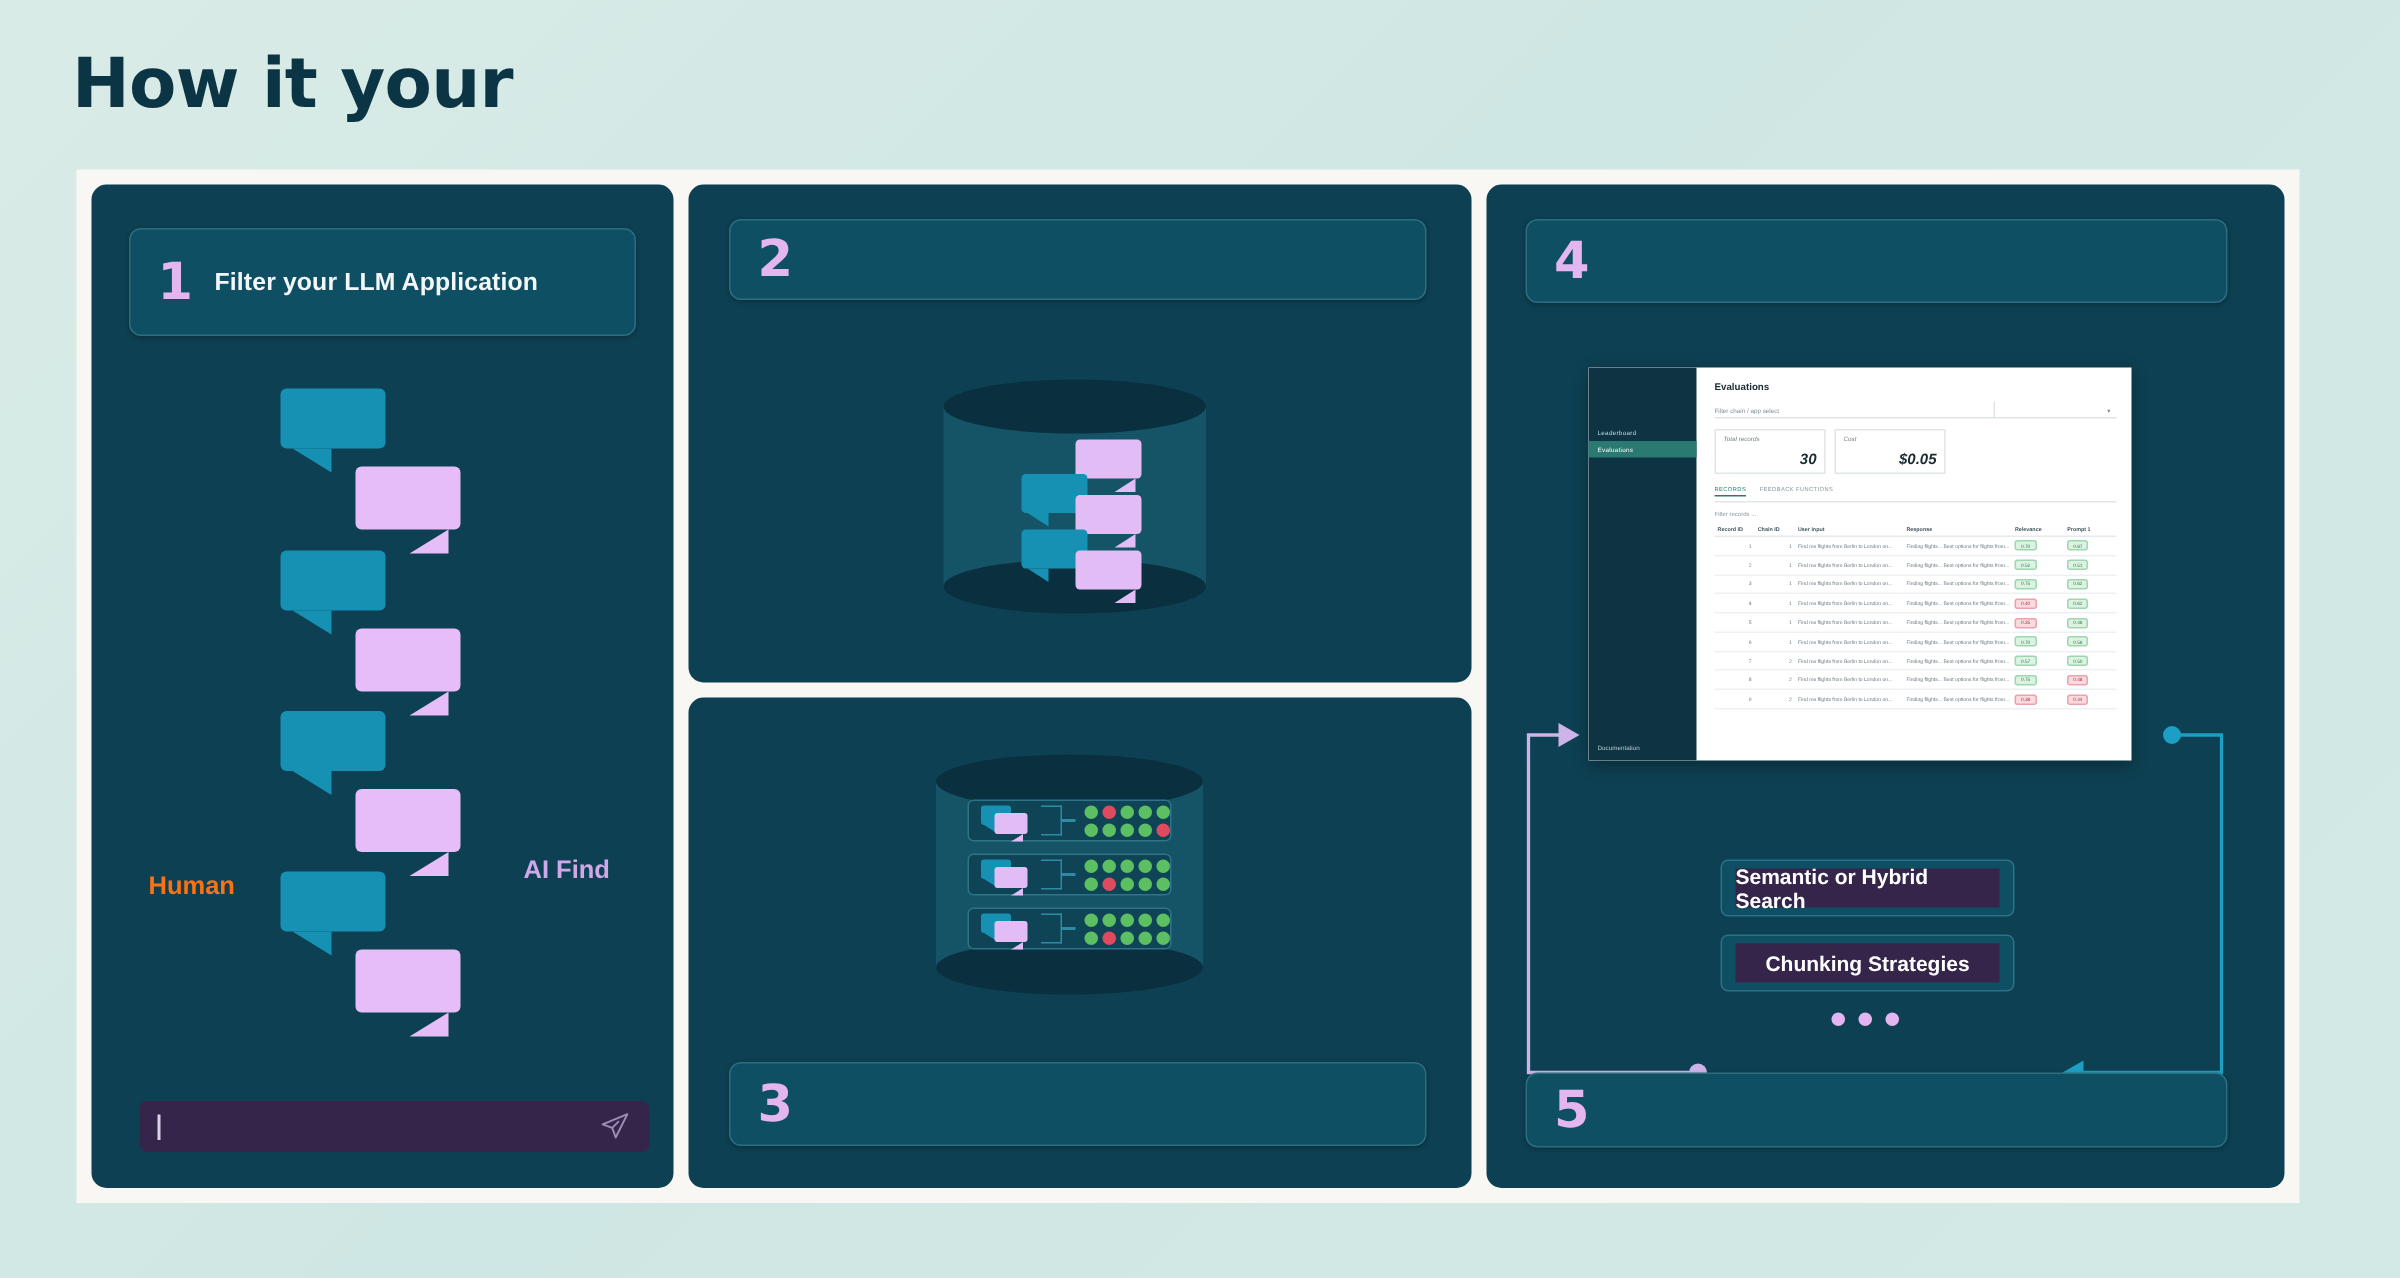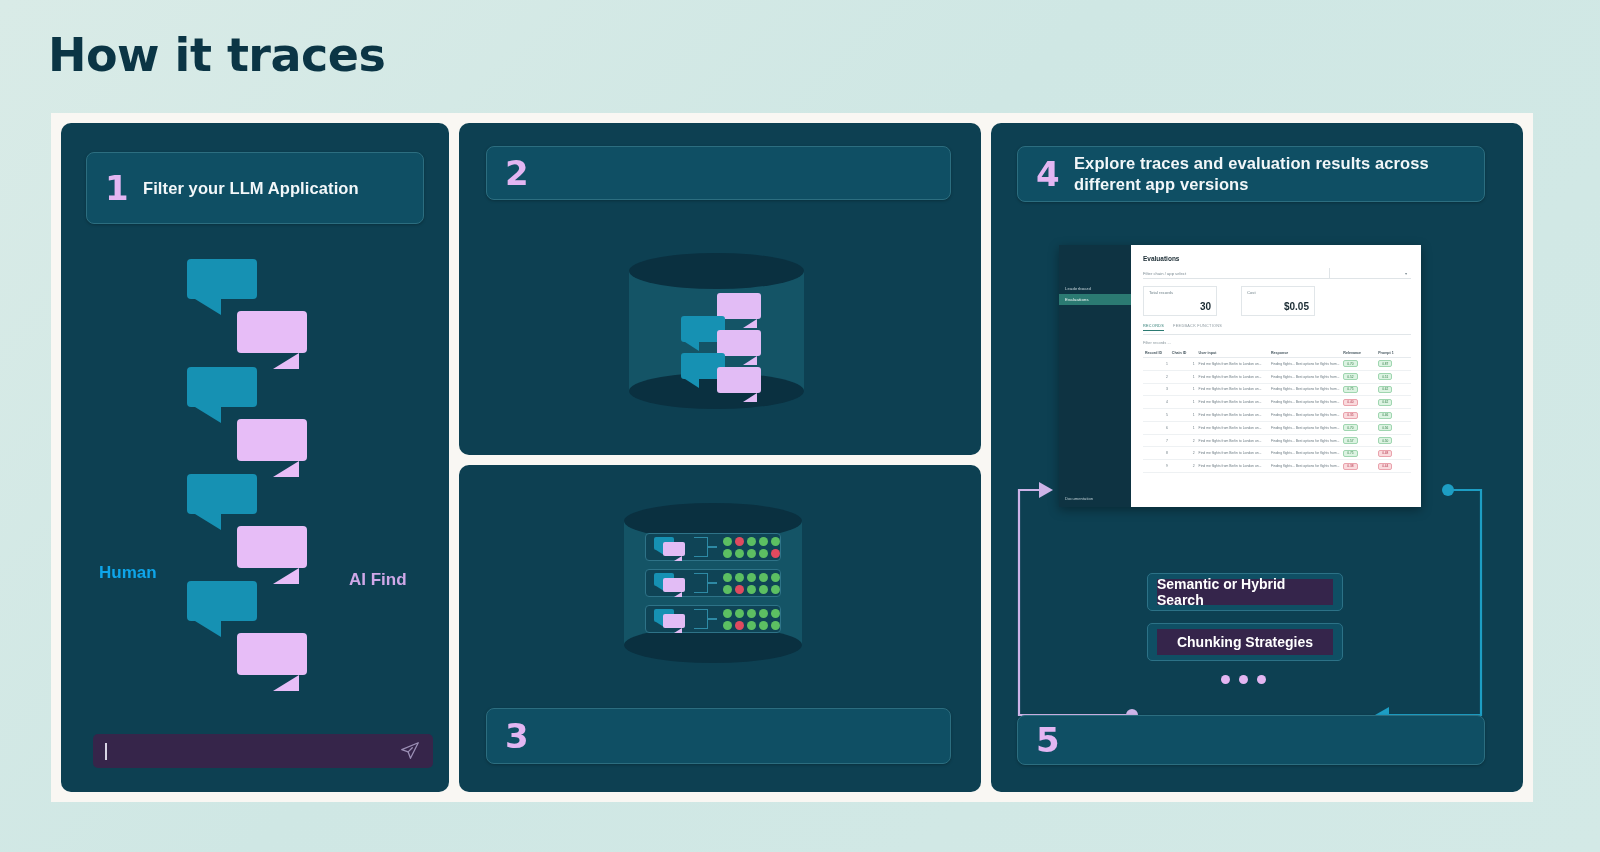--- a/index.html
+++ b/index.html
@@ -92,21 +92,21 @@
     border-color: #1691b3 transparent transparent transparent;
   }
   .bubble.agent .body { background: #e7bdf7; }
   .bubble.agent .tail {
     right: 8px; bottom: -16px;
     border-width: 0 0 16px 26px;
     border-color: transparent transparent #e7bdf7 transparent;
   }
 
   .role-label { position: absolute; font-size: 17px; font-weight: 600; }
-  .role-human { color: #0ea5e9; left: 38px; top: 440px; text-align: right; }
+  .role-human { color: #f97316; left: 38px; top: 458px; text-align: right; }
   .role-agent { color: #cfa8e8; left: 288px; top: 447px; }
 
   .composer {
     position: absolute;
     left: 32px; bottom: 24px;
     width: 340px; height: 34px;
     background: #36254a;
     border-radius: 5px;
     display: flex; align-items: center;
     padding: 0 12px;
@@ -201,21 +201,21 @@
   .dash-side .docs { position: absolute; bottom: 6px; left: 6px; font-size: 4.2px; color:#b9cbd1; }
   .dash-main { flex: 1 1 auto; padding: 10px 10px 0 12px; position: relative; }
   .dash-h1 { font-size: 6.5px; font-weight: 700; color: #1a2b33; }
   .dash-filter {
     margin-top: 6px; height: 11px; width: 100%;
     border-bottom: 0.6px solid #dfe4e7;
     display: flex; align-items: center; justify-content: space-between;
     font-size: 4.2px; color: #7c8b93;
   }
   .dash-filter .sel { width: 82px; border-left: 0.6px solid #dfe4e7; height: 100%; display:flex; align-items:center; justify-content:flex-end; padding-right:4px;}
-  .metrics { margin-top: 7px; display: flex; gap: 24px; }
+  .metrics { margin-top: 7px; display: flex; gap: 6px; font-style: italic; }
   .metric {
     border: 0.6px solid #e1e6e9;
     width: 74px; height: 30px;
     padding: 3px 5px;
     display: flex; flex-direction: column;
   }
   .metric .lbl { font-size: 4.2px; color: #6f8089; }
   .metric .val { font-size: 10px; font-weight: 700; color: #1a2b33; text-align: right; margin-top: auto; }
   .dash-tabs {
     margin-top: 8px; display: flex; gap: 9px;
@@ -258,21 +258,21 @@
     color: #ffffff; font-size: 14px; font-weight: 600;
   }
   .ellipsis { position: absolute; display: flex; gap: 9px; }
   .ellipsis span { width: 9px; height: 9px; border-radius: 50%; background: #e3b6f2; }
 
   svg { display: block; }
 </style>
 </head>
 <body>
 
-<div class="page-title">How it traces</div>
+<div class="page-title">How it your</div>
 
 <div class="board">
 
   <div class="panel col-1">
 
     <div class="step-bar" style="left:25px; top:29px; width:338px; height:72px;">
       <div class="step-num">1</div>
       <div class="step-text">Filter your LLM Application</div>
     </div>
 
@@ -429,21 +429,20 @@
       <div class="step-bar" style="left:27px; bottom:28px; width:465px; height:56px;">
         <div class="step-num">3</div>
       </div>
     </div>
   </div>
 
   <div class="panel col-3">
 
     <div class="step-bar" style="left:26px; top:23px; width:468px; height:56px;">
       <div class="step-num">4</div>
-      <div class="step-text" style="max-width:402px;">Explore traces and evaluation results across different app versions</div>
     </div>
 
     <div class="dash">
       <div class="dash-side">
         <div class="nav">Leaderboard</div>
         <div class="nav active">Evaluations</div>
         <div class="docs">Documentation</div>
       </div>
       <div class="dash-main">
         <div class="dash-h1">Evaluations</div>

